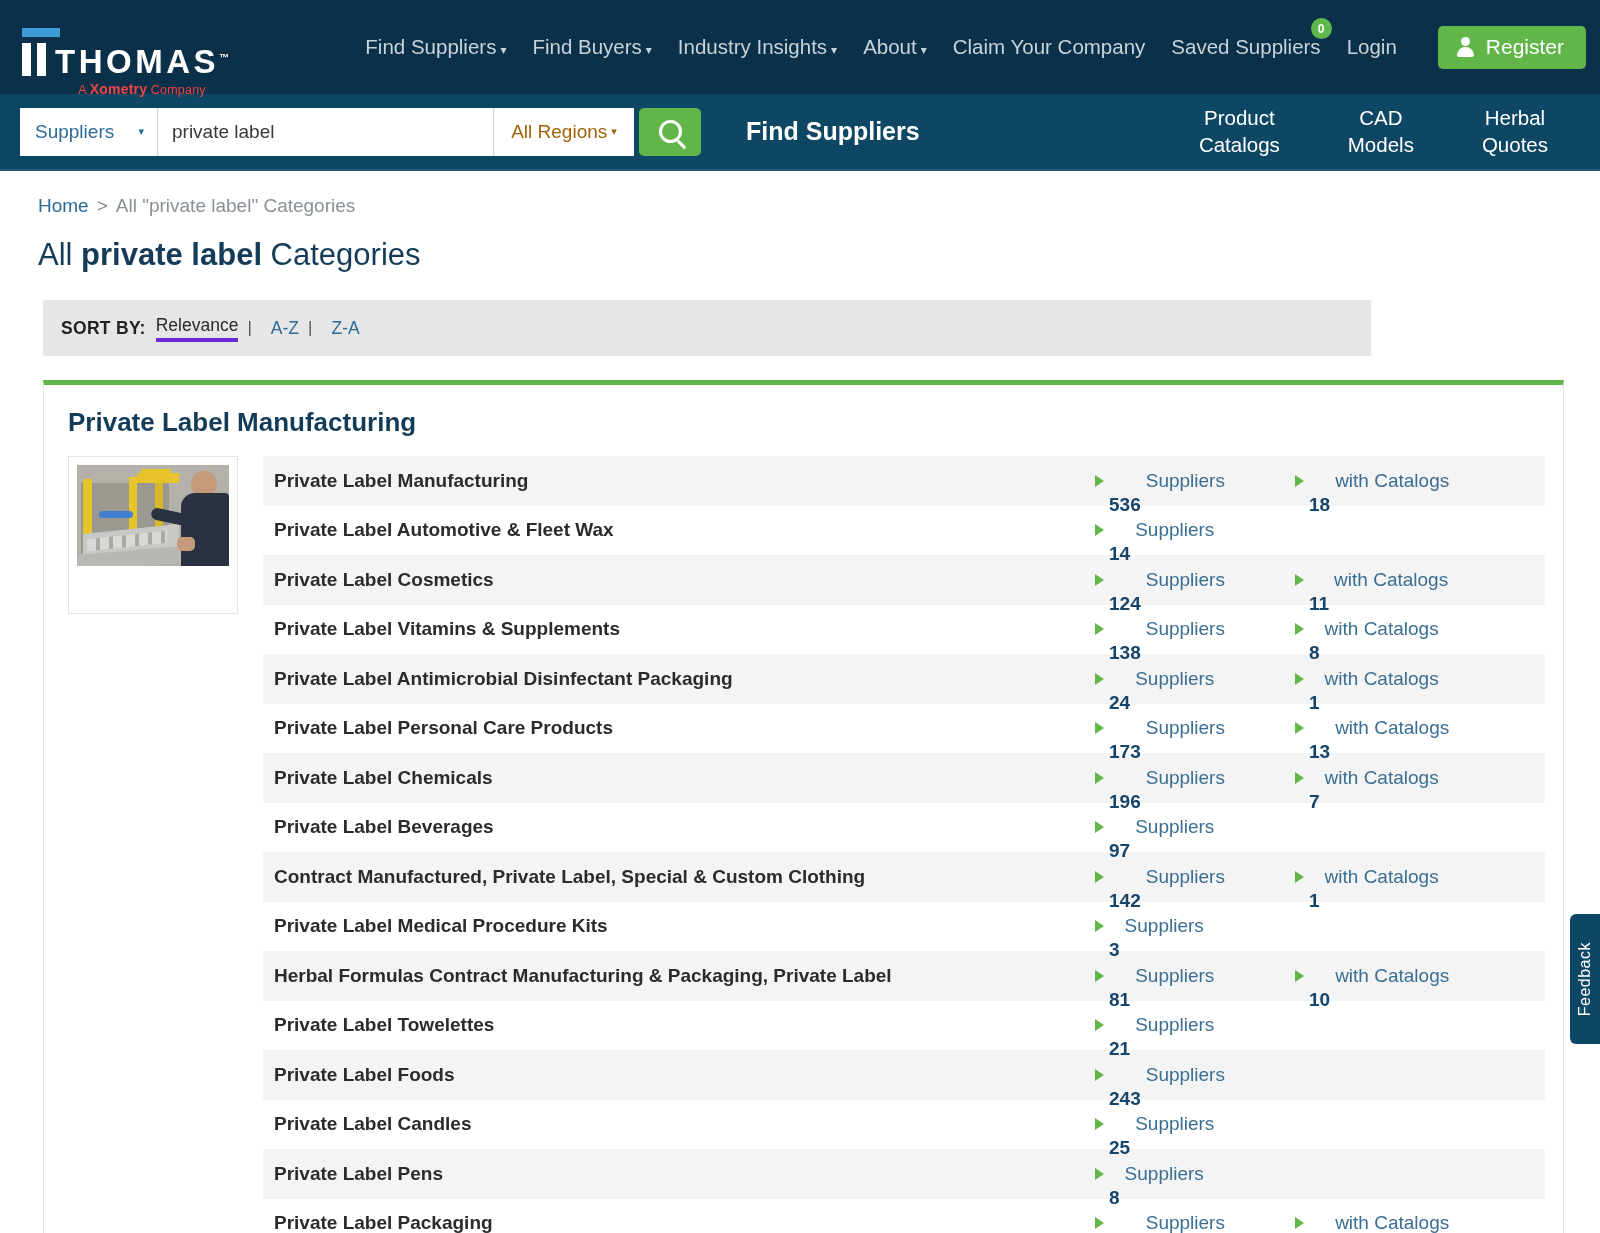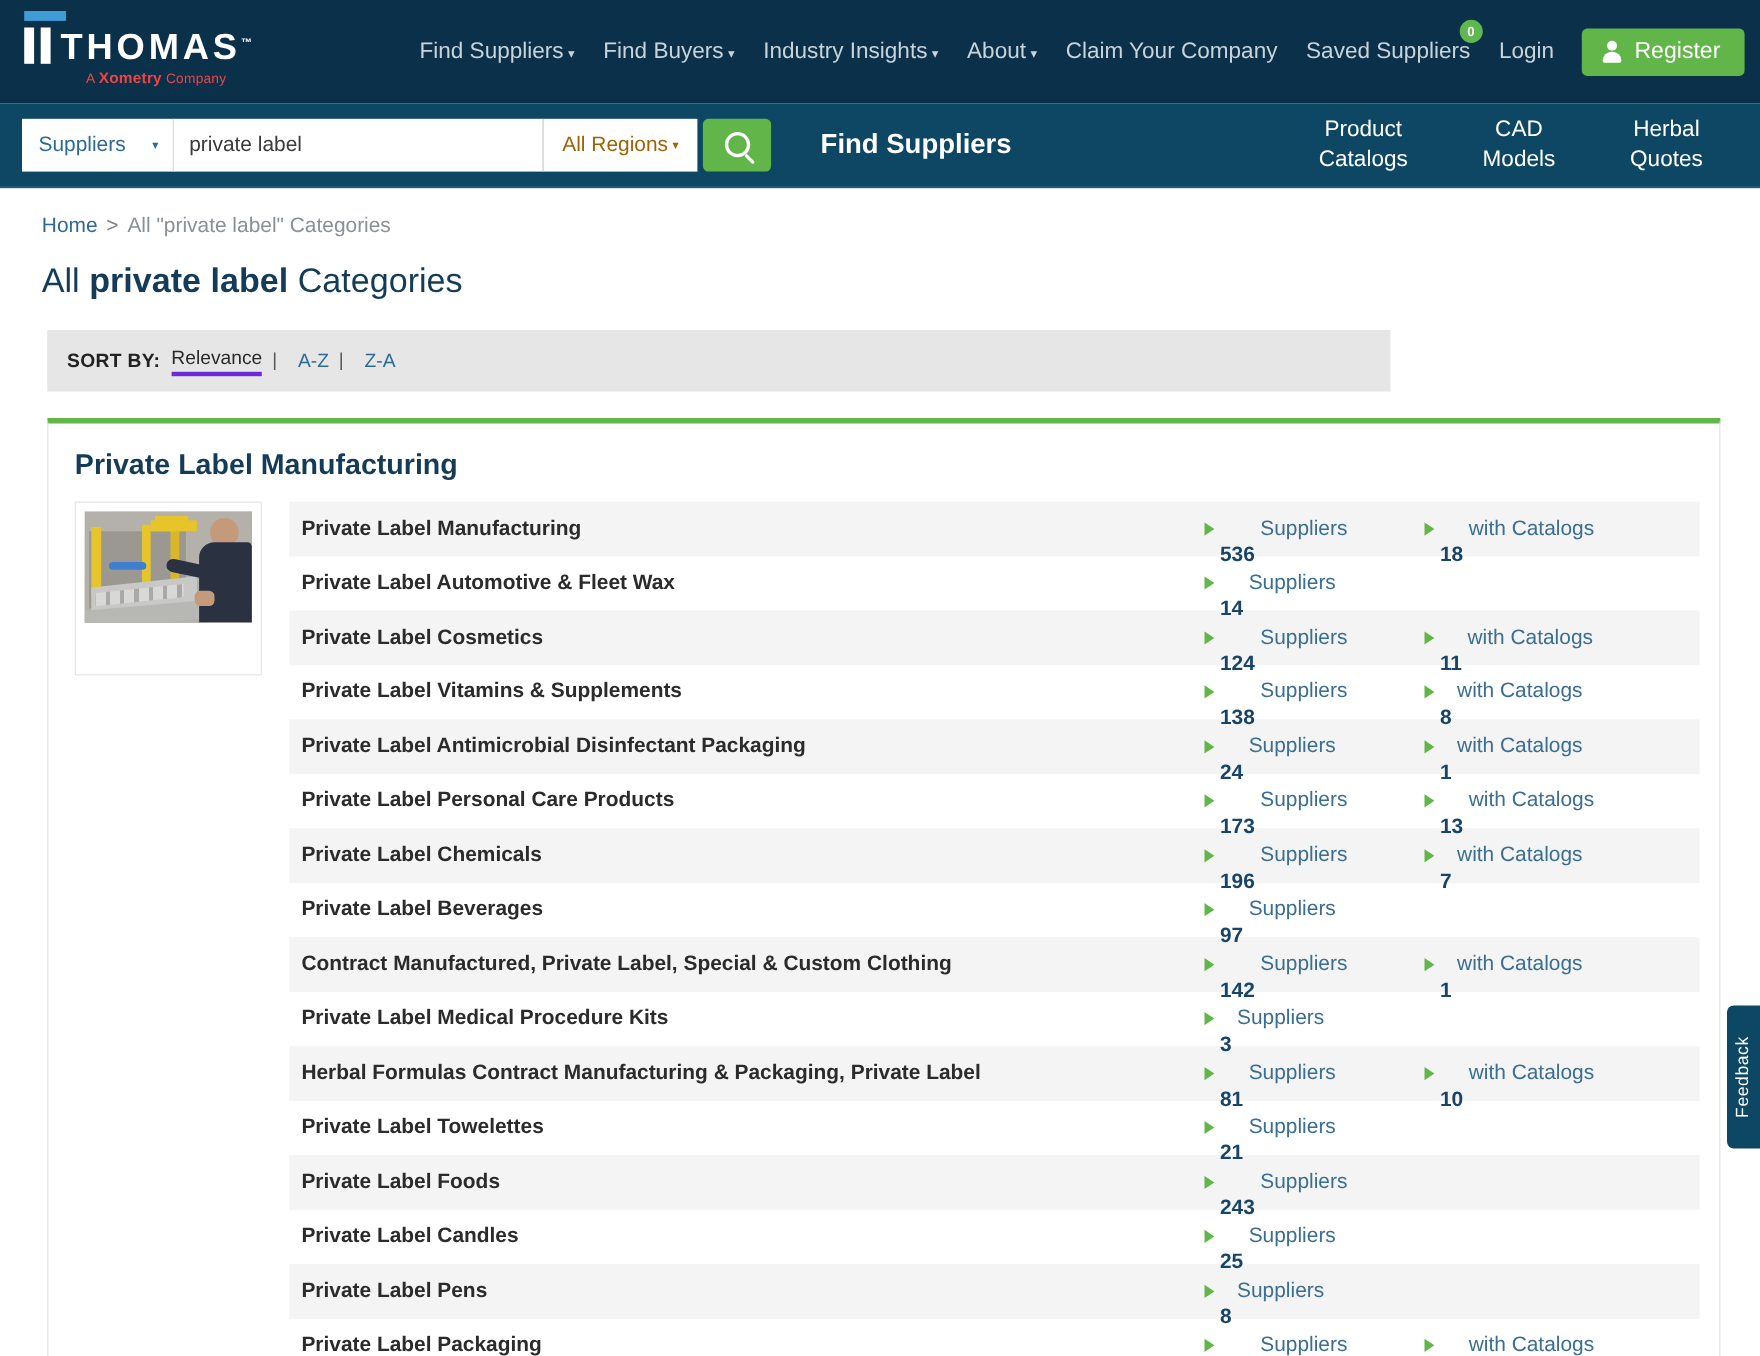--- a/index.html
+++ b/index.html
@@ -14,21 +14,21 @@
   .topbar {
     height: 94px;
     background: #0b3049;
     display: flex;
     align-items: flex-start;
     position: relative;
   }
   .logo-block {
     width: 262px;
     padding-left: 16px;
-    padding-top: 10px;
+    padding-top: 28px;
     flex: 0 0 262px;
   }
   .logo-bar {
     width: 38px; height: 9px;
     background: #3e9cd6;
     margin-left: 6px;
     margin-bottom: 4px;
   }
   .logo-wordmark {
     display: flex;
@@ -85,21 +85,21 @@
     top: -17px; right: 2px;
     width: 21px; height: 21px;
     border-radius: 50%;
     background: #5eb84d;
     color: #ffffff;
     font-size: 12px;
     font-weight: bold;
     display: flex; align-items: center; justify-content: center;
   }
   .register-btn {
-    margin-left: 12px;
+    margin-left: 28px;
     background: #62b649;
     color: #ffffff;
     font-size: 21px;
     padding: 9px 22px 10px 18px;
     border-radius: 5px;
     display: flex; align-items: center; gap: 11px;
     cursor: pointer;
     white-space: nowrap;
   }
   .user-ic { width: 19px; height: 21px; position: relative; display:block; }
@@ -216,21 +216,21 @@
 
   
   .sortbar {
     margin-top: 27px;
     margin-left: 5px;
     background: #e6e6e6;
     height: 56px;
     display: flex;
     align-items: center;
     padding-left: 18px;
-    width: 1221px;
+    width: 1328px;
   }
   .sortlabel { font-size: 17.5px; font-weight: bold; color: #222; letter-spacing: 0.3px; }
   .sortopt { font-size: 17.5px; margin-left: 10px; color: #2a2a2a; cursor: pointer; }
   .sortopt.active { border-bottom: 4px solid #6d28d9; padding-bottom: 2px; }
   .sortopt.link { color: #2c6b96; }
   .sortpipe { color: #555; margin: 0 9px; font-size: 17px; }
 
   
   .card {
     margin-top: 24px;

